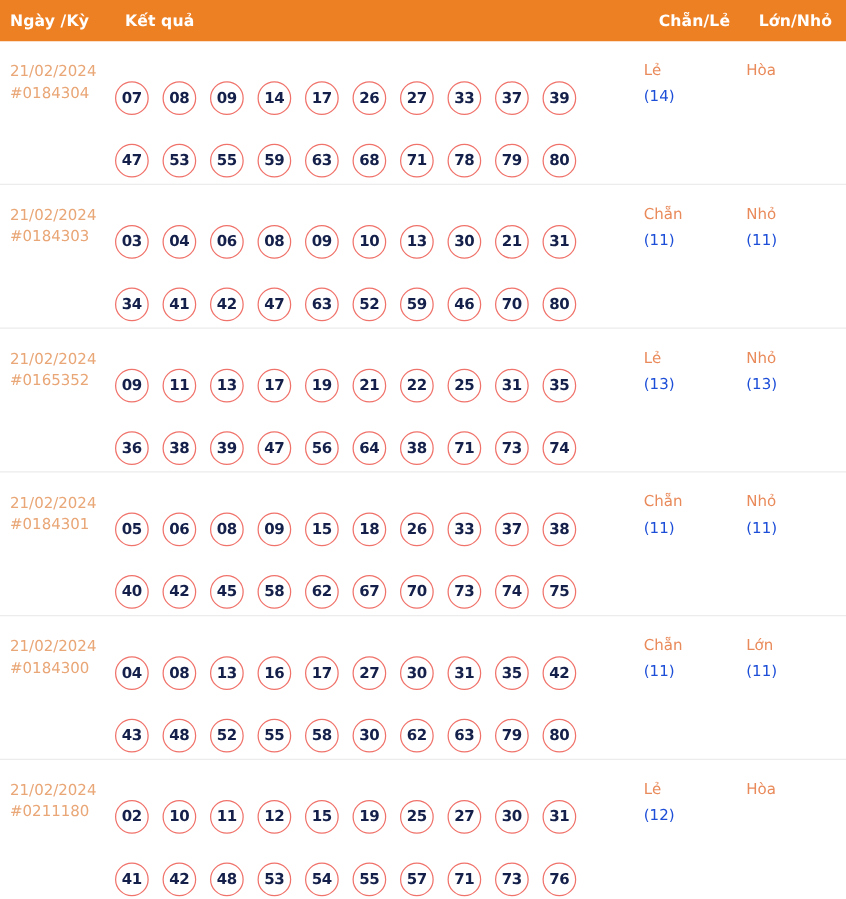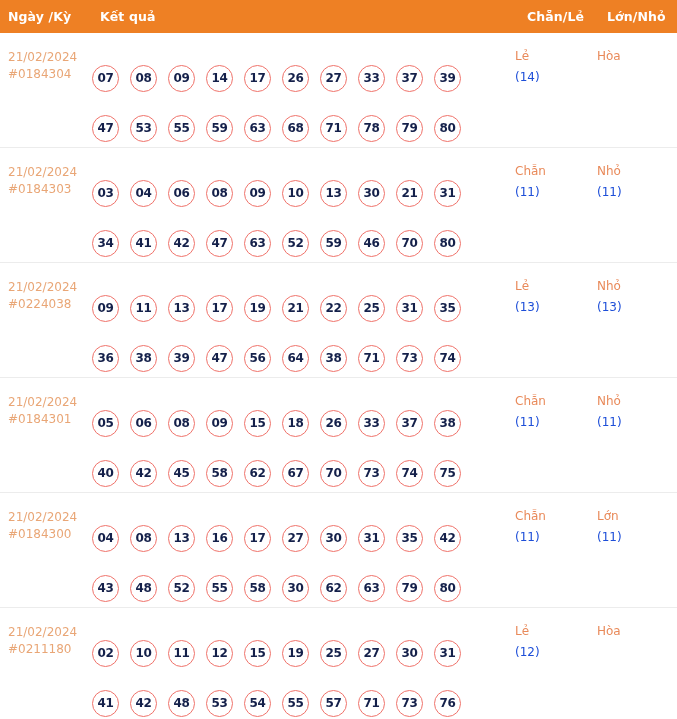--- a/index.html
+++ b/index.html
@@ -201,21 +201,21 @@
           <div class="tag-count">(11)</div>
         </div>
         <div class="cell-bigsmall">
           <div class="tag-label">Nhỏ</div>
           <div class="tag-count">(11)</div>
         </div>
       </div>
       <div class="row">
         <div class="cell-date">
           <div class="date-line">21/02/2024</div>
-          <div class="draw-line">#0224038</div>
+          <div class="draw-line">#0165352</div>
         </div>
         <div class="cell-balls">
           <div class="ball-line">
             <div class="ball">09</div>
             <div class="ball">11</div>
             <div class="ball">13</div>
             <div class="ball">17</div>
             <div class="ball">19</div>
             <div class="ball">21</div>
             <div class="ball">22</div>

